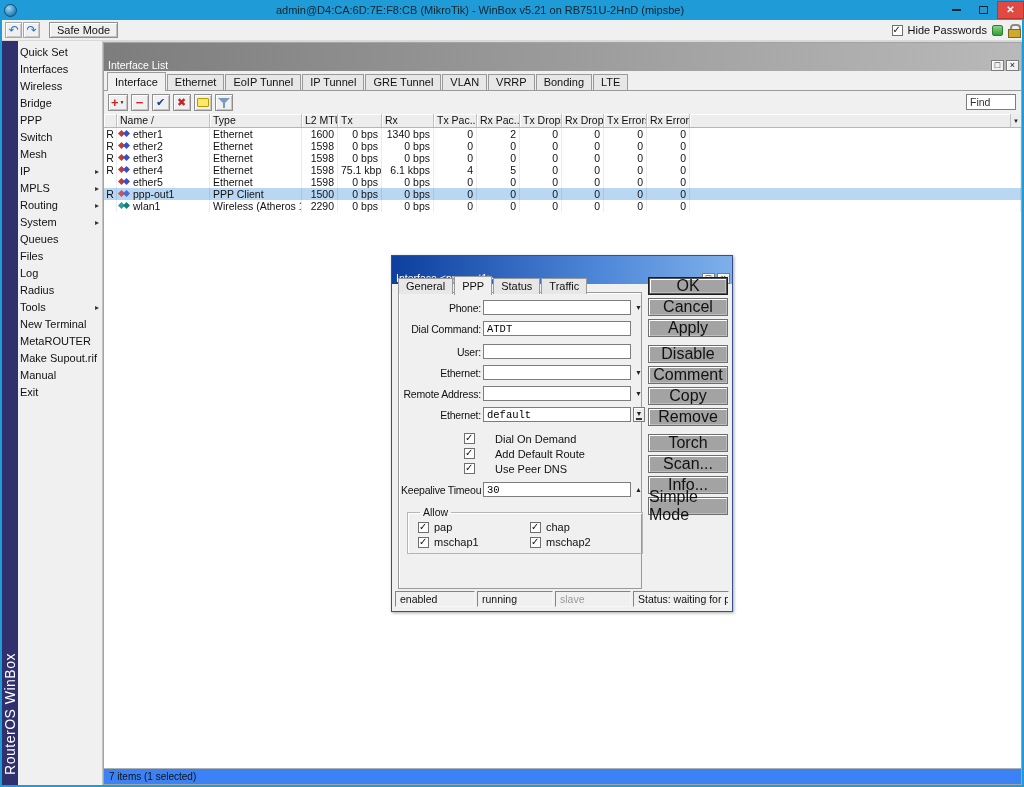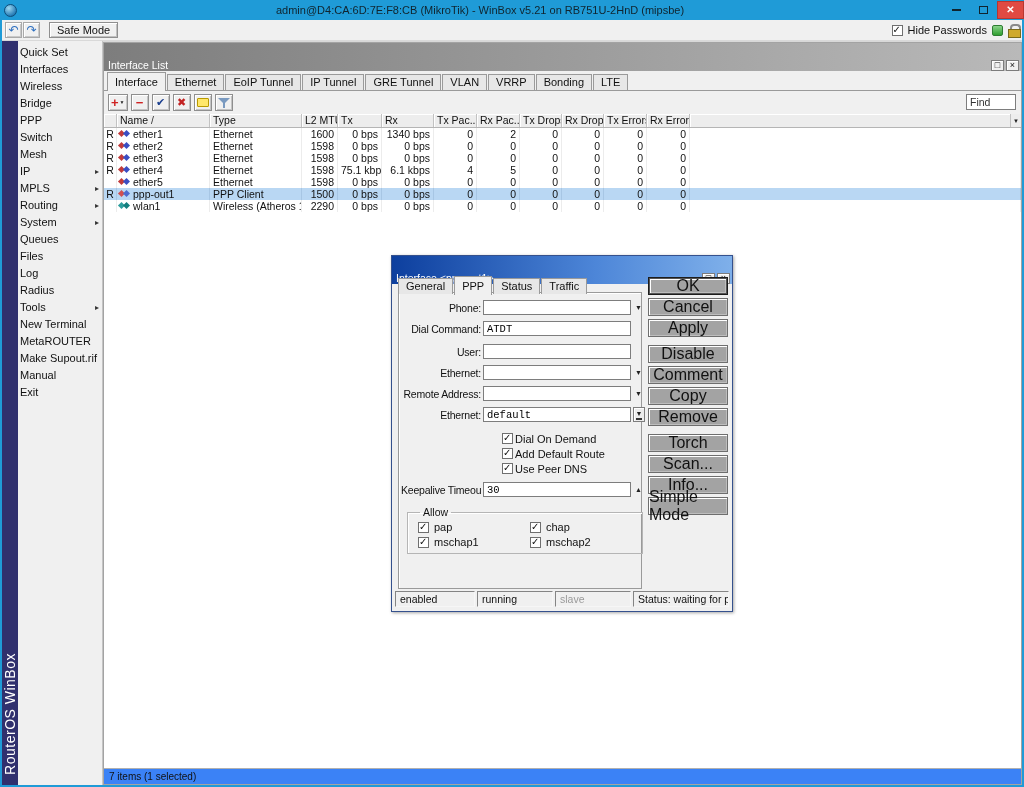--- a/index.html
+++ b/index.html
@@ -90,21 +90,21 @@
   #ppp-dialog{position:absolute;left:288px;top:214px;width:342px;height:357px;background:#f0f0f0;border:1px solid #35518d;box-shadow:1px 1px 3px rgba(0,0,0,.35)}
   #dlg-tabs{position:absolute;left:6px;top:20px;display:flex;align-items:flex-end;z-index:2}
   #dlg-panel{position:absolute;left:6px;top:36px;width:244px;height:297px;background:#f0f0f0;border:1px solid #9a9a9a;box-shadow:inset 1px 1px 0 #fff;padding:6px 0 0 2px}
   .frow{display:grid;grid-template-columns:80px 148px 11px;column-gap:2px;align-items:center;height:17px;margin-bottom:4px}
   .frow.gap-top{margin-top:6px}
   .flabel{text-align:right;font-size:10.5px;letter-spacing:-.2px;white-space:nowrap;overflow:hidden}
   .finput{height:15px;border:1px solid #7d7d7d;background:#fff;font-family:Liberation Mono, monospace;font-size:10.5px;padding:0 3px;width:100%}
   .drop{font-size:7px;color:#222;text-align:center;line-height:1}
   .combo{width:12px;height:15px;border:1px solid #7d7d7d;background:#ececec;display:flex;flex-direction:column;align-items:center;justify-content:center;box-shadow:inset 1px 1px 0 #fff}
   .combo::after{content:"";width:6px;height:2px;background:#333;margin-top:1px}
-  .cbrow{display:flex;align-items:center;gap:2px;height:15px;margin-left:101px}
+  .cbrow{display:flex;align-items:center;gap:20px;height:15px;margin-left:63px}
   #allow-group{margin:8px 6px 0 6px;border:1px solid #b5b5b5;box-shadow:inset 1px 1px 0 #fff;padding:3px 0 5px 10px;position:relative}
   #allow-group legend{font-size:10.5px;padding:0 3px;margin-left:2px}
   .allow-grid{display:grid;grid-template-columns:112px 112px;row-gap:3px}
   .allow-item{display:flex;align-items:center;gap:5px}
 
   #dlg-buttons{position:absolute;left:256px;top:21px;width:80px;display:flex;flex-direction:column}
   .dbtn{height:18px;margin-top:3px;background:#a3a3a3;border:1px solid #6e6e6e;box-shadow:inset 1px 1px 0 #fff,inset -1px -1px 0 #bdbdbd;display:flex;align-items:center;justify-content:center;font-size:16px;cursor:default}
   .dbtn:first-child{margin-top:0}
   .dbtn.default{border-color:#1c1c1c;box-shadow:inset 0 0 0 1px #555,inset 2px 2px 0 #fff,inset -2px -2px 0 #bdbdbd}
   .dbtn.gap{margin-top:8px}

